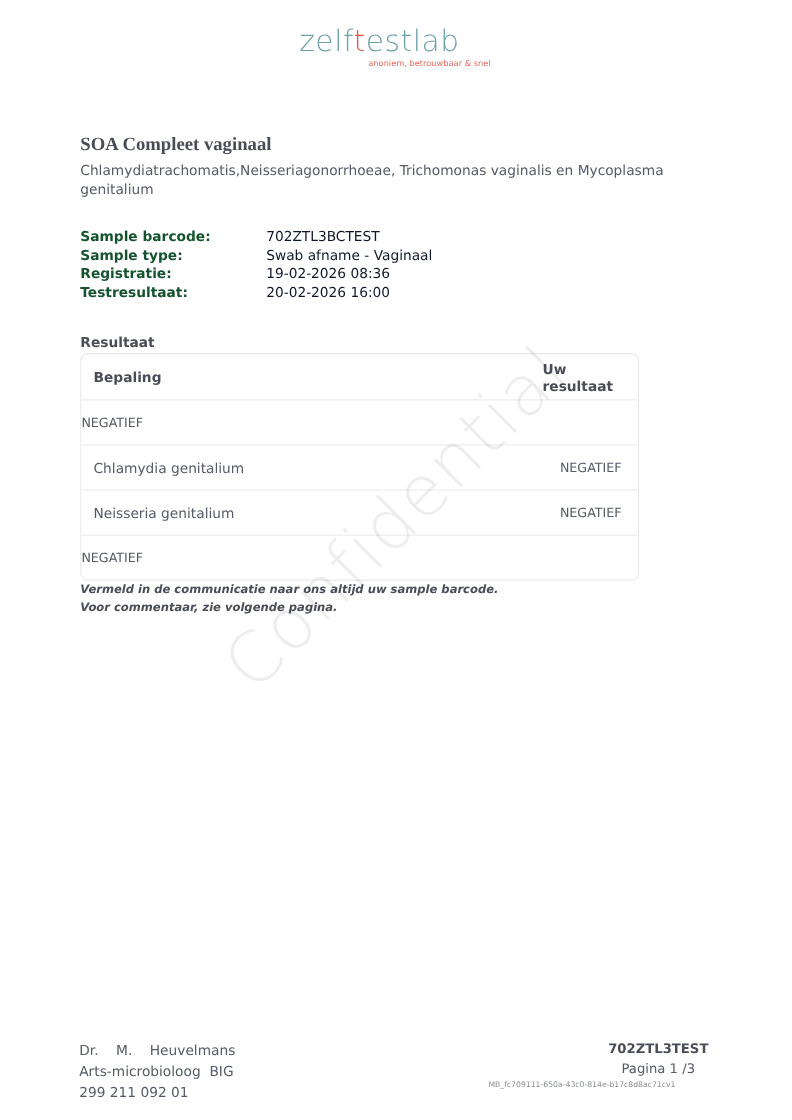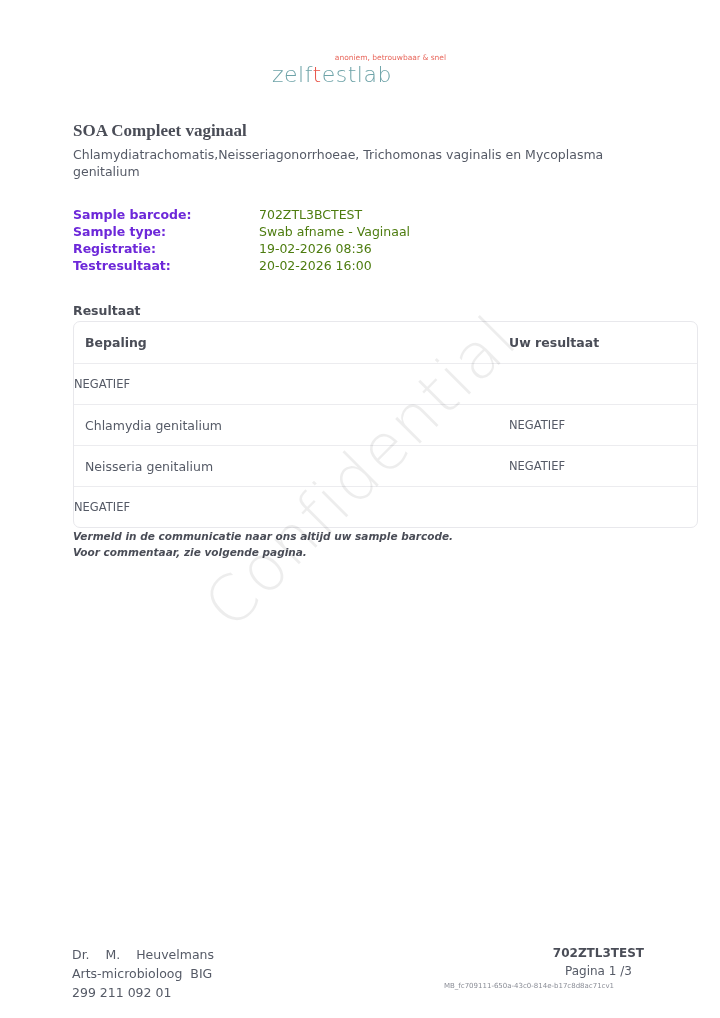--- a/index.html
+++ b/index.html
@@ -9,47 +9,46 @@
       font-family: "DejaVu Sans", "Liberation Sans", sans-serif;
       color: #555a66;
       overflow: hidden;
     }
     .logo {
       position: absolute; left: 272px; top: 20px; width: 180px; height: 44px;
     }
     .logo-word {
       position: absolute; left: 0; top: 0;
       font-family: "DejaVu Sans", sans-serif;
-      font-size: 22px; letter-spacing: 0.5px; color: #6ea3a8; font-weight: 300;
+      font-size: 27px; letter-spacing: 0.5px; color: #6ea3a8; font-weight: 300;
       line-height: 36px;
-      margin-top: 37px;
     }
     .logo-word .t { color: #e8564a; position: relative; }
     .logo-tag {
       position: absolute; right: 6px; top: 33px;
       font-size: 7.5px; color: #e8675c; white-space: nowrap;
     }
     .title {
       position: absolute; left: 73px; top: 121px;
       font-size: 17px; font-weight: bold; color: #4a4d57; font-family: Liberation Serif, serif;
     }
     .subtitle {
       position: absolute; left: 73px; top: 146px; width: 560px;
       font-size: 12.5px; line-height: 17px; color: #555a66;
     }
     .info { position: absolute; left: 73px; top: 206px; }
     .info-row { display: flex; height: 17px; font-size: 12.5px; line-height: 17px; }
-    .info-label { width: 169px; font-weight: bold; color: #6d28d9; }
-    .info-value { color: #4d7c0f; margin-left: 17px; }
+    .info-label { width: 169px; font-weight: bold; color: #14532d; }
+    .info-value { color: #0f172a; }
     .res-label {
       position: absolute; left: 73px; top: 303px;
       font-size: 12.5px; font-weight: bold; color: #4a4d57;
     }
     .table {
-      position: absolute; left: 73px; top: 321px; width: 625px;
+      position: absolute; left: 73px; top: 321px; width: 508px;
       border: 1px solid #e8e8ec; border-radius: 7px; overflow: hidden;
     }
     .trow {
       display: flex; align-items: center; height: 41px;
       border-top: 1px solid #ececef; font-size: 12.5px;
     }
     .trow:first-child { border-top: none; }
     .tcell-name { width: 435px; padding-left: 11px; color: #555a66; }
     .tcell-res { color: #555a66; font-size: 11.5px; }
     .thead .tcell-name, .thead .tcell-res { font-weight: bold; color: #4a4d57; font-size: 12.5px; }

